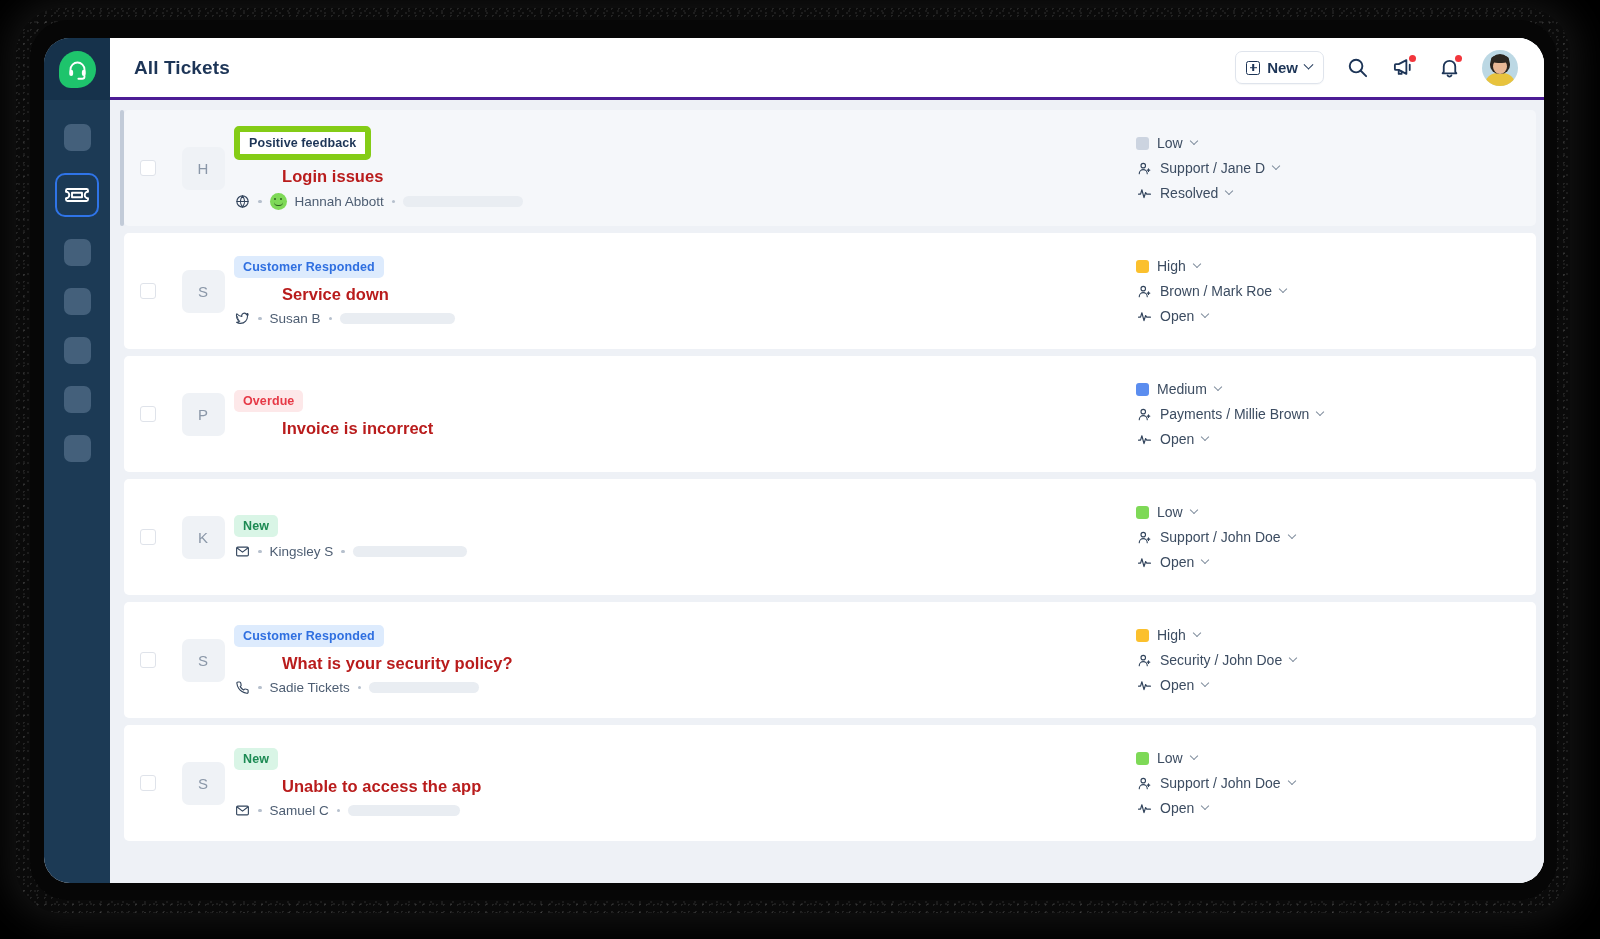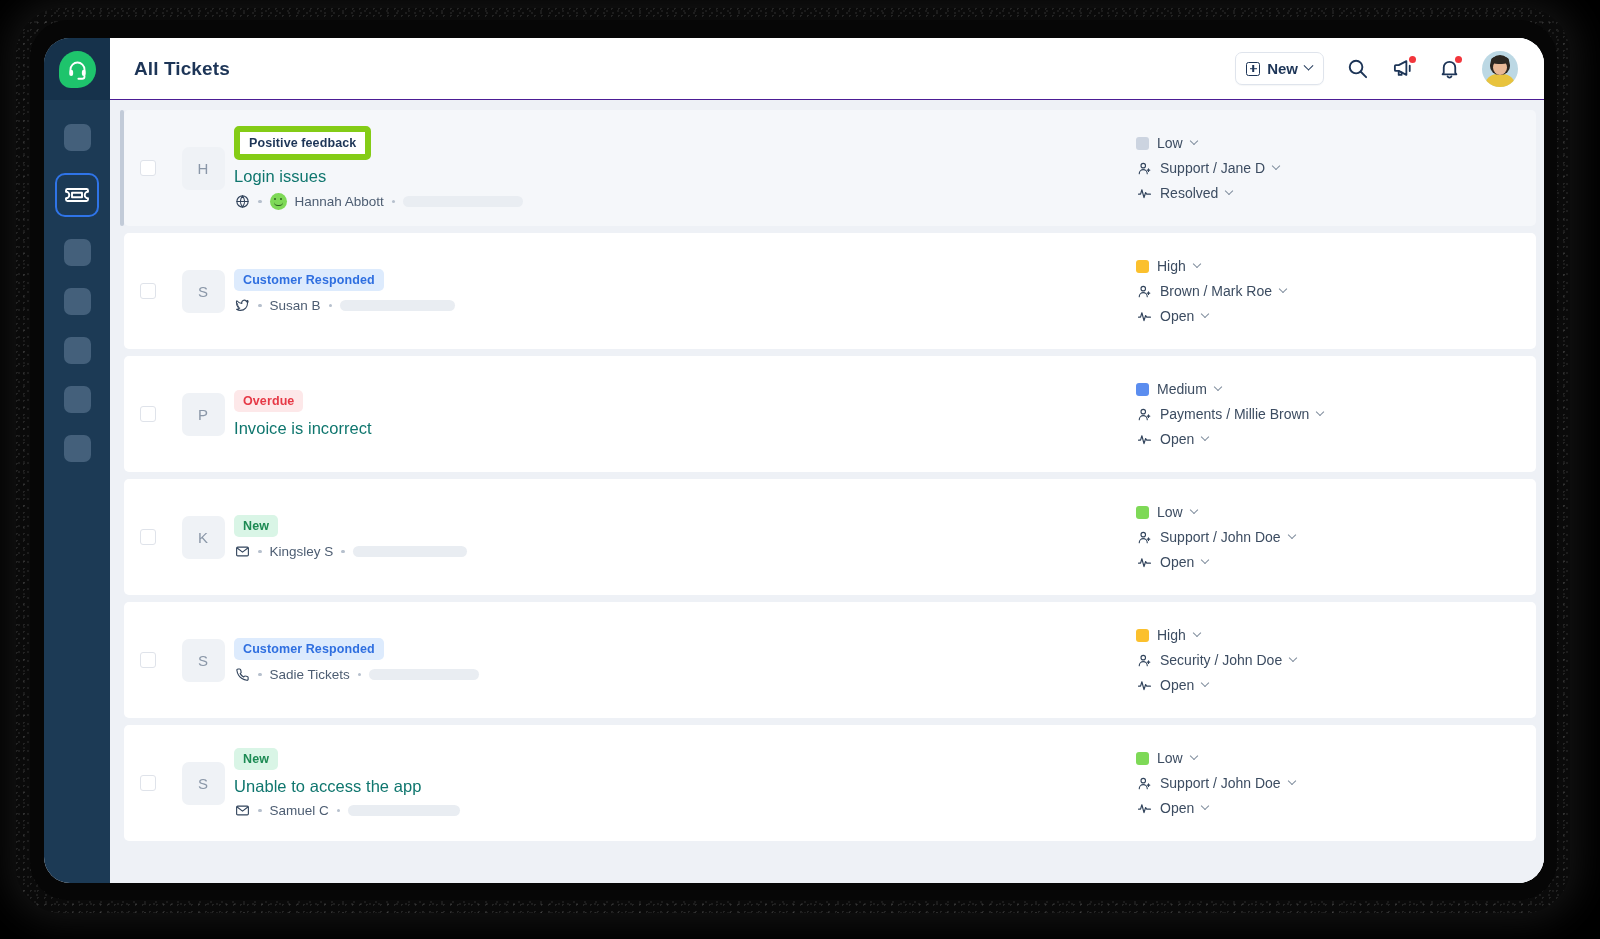--- a/index.html
+++ b/index.html
@@ -92,21 +92,21 @@
   #main { flex: 1; display: flex; flex-direction: column; min-width: 0; background: #eef1f6; }
 
   
   #header {
     height: 62px;
     background: #ffffff;
     display: flex;
     align-items: center;
     padding: 0 26px 0 24px;
     flex: 0 0 62px;
-    border-bottom: 1px solid #4c1d95;
+    border-bottom: 3px solid #4c1d95;
   }
   #page-title {
     font-size: 19px;
     font-weight: bold;
     color: #1d3557;
     letter-spacing: .1px;
   }
   #header-right { margin-left: auto; display: flex; align-items: center; gap: 20px; }
 
   #new-button {
@@ -173,21 +173,21 @@
     font-size: 12.5px; font-weight: bold;
     padding: 4px 9px; border-radius: 5px;
     align-self: flex-start;
     letter-spacing: .1px;
   }
   .badge.neutral  { background:#ffffff; color:#1d3557; border:6px solid #84cc16; }
   .badge.blue     { background:#ddebfd; color:#2f6fe0; }
   .badge.red      { background:#fde8e9; color:#e63946; }
   .badge.green    { background:#d9f5e6; color:#1c8a53; }
 
-  .subject { font-size: 16.5px; font-weight: normal; color:#0f766e; letter-spacing:.05px; }
+  .subject { font-size: 16.5px; font-weight: bold; color:#b91c1c; letter-spacing:.05px;margin-left:48px; }
 
   .meta-line { display:flex; align-items:center; gap: 8px; }
   .meta-line .src-ico { width:16px; height:16px; display:flex; align-items:center; justify-content:center; flex:0 0 16px;}
   .meta-line .src-ico svg { width:15px; height:15px; }
   .smiley { width:17px; height:17px; border-radius:50%; background:#7ed957; position:relative; flex:0 0 17px;}
   .smiley .e { position:absolute; width:2px; height:2px; background:#2d5c1f; border-radius:50%; top:5px;}
   .smiley .e.l { left:4.5px; } .smiley .e.r { right:4.5px; }
   .smiley .m { position:absolute; left:4px; right:4px; bottom:4px; height:4px; border-bottom:1.6px solid #2d5c1f; border-radius:0 0 8px 8px;}
   .sep-dot { width:3.5px; height:3.5px; border-radius:50%; background:#b6c0cd; flex:0 0 3.5px;}
   .author { font-size:13.5px; color:#4d5d72;text-align:right; }
@@ -343,20 +343,21 @@
           </div>
           <div class="ticket-row">
     <div class="cell-check">
       <div class="cbx"></div>
     </div>
     <div class="cell-avatar">
       <div class="init-box">S</div>
     </div>
     <div class="cell-body">
       <span class="badge blue">Customer Responded</span>
+      <div class="subject">Service down</div>
       <div class="meta-line">
         <span class="src-ico">
                   <svg viewBox="0 0 24 24" fill="none" stroke="#32445c" stroke-width="1.7" stroke-linejoin="round">
                     <path d="M21 5.6c-.7.3-1.5.5-2.3.6a4 4 0 0 0 1.8-2.2 8 8 0 0 1-2.6 1 4 4 0 0 0-6.9 3.7A11.4 11.4 0 0 1 3 4.4a4 4 0 0 0 1.3 5.4c-.7 0-1.3-.2-1.8-.5a4 4 0 0 0 3.2 4 4 4 0 0 1-1.8.1 4 4 0 0 0 3.7 2.8A8 8 0 0 1 2.5 18a11.3 11.3 0 0 0 6.1 1.8c7.4 0 11.4-6.1 11.4-11.4v-.5A8 8 0 0 0 21 5.6z"></path>
                   </svg>
                 </span>
         <span class="sep-dot"></span>
 
         <span class="author">Susan B</span>
         <span class="sep-dot"></span>
@@ -483,20 +484,21 @@
           </div>
           <div class="ticket-row">
     <div class="cell-check">
       <div class="cbx"></div>
     </div>
     <div class="cell-avatar">
       <div class="init-box">S</div>
     </div>
     <div class="cell-body">
       <span class="badge blue">Customer Responded</span>
+      <div class="subject">What is your security policy?</div>
       <div class="meta-line">
         <span class="src-ico">
                   <svg viewBox="0 0 24 24" fill="none" stroke="#32445c" stroke-width="1.8" stroke-linecap="round" stroke-linejoin="round">
                     <path d="M21 16.9v2.6a1.8 1.8 0 0 1-2 1.8 18 18 0 0 1-7.8-2.8 17.6 17.6 0 0 1-5.4-5.4A18 18 0 0 1 3 5.2 1.8 1.8 0 0 1 4.8 3.2h2.6a1.8 1.8 0 0 1 1.8 1.6c.1 1 .3 1.9.6 2.8a1.8 1.8 0 0 1-.4 1.9l-1.1 1.1a14.4 14.4 0 0 0 5.4 5.4l1.1-1.1a1.8 1.8 0 0 1 1.9-.4c.9.3 1.8.5 2.8.6A1.8 1.8 0 0 1 21 16.9z"></path>
                   </svg>
                 </span>
         <span class="sep-dot"></span>
 
         <span class="author">Sadie Tickets</span>
         <span class="sep-dot"></span>

